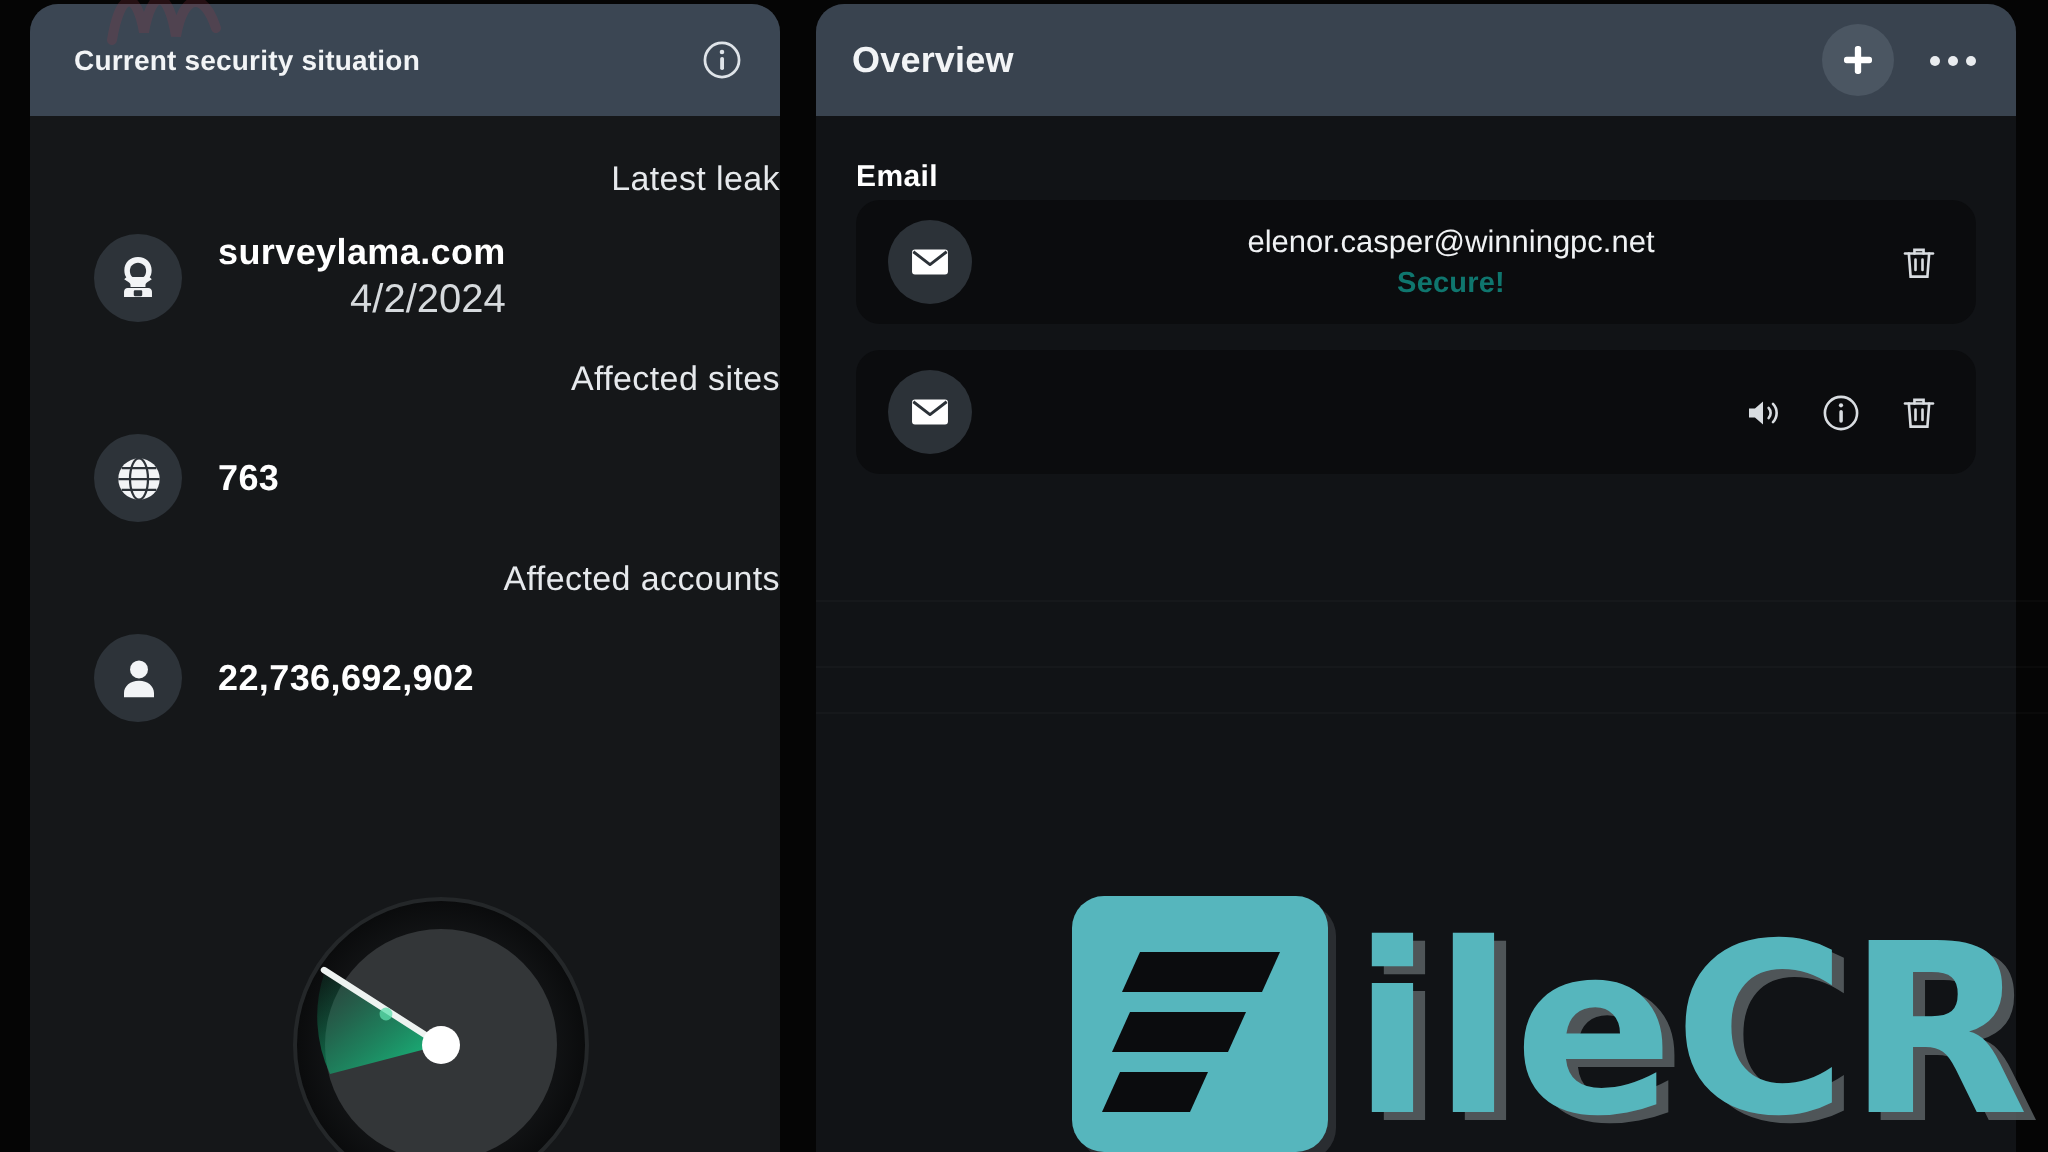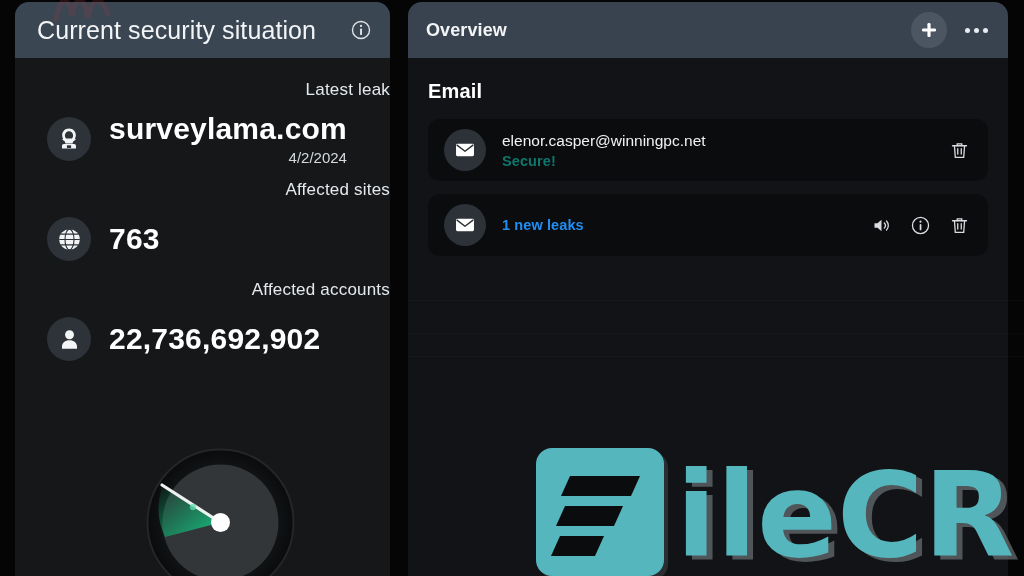--- a/index.html
+++ b/index.html
@@ -48,22 +48,22 @@
     display: flex;
     align-items: center;
     padding: 0 18px 0 22px;
     box-sizing: border-box;
     position: relative;
   }
   .panel-right .panel-header { background:#39434f; padding: 0 16px 0 18px; gap: 20px; }
 
   .panel-title {
     color: #f2f4f6;
-    font-size: 25px;
-    font-weight: 400;
+    font-size: 14px;
+    font-weight: 700;
     letter-spacing: .1px;
     flex: 1;
   }
   .panel-right .panel-title { font-size: 18px; font-weight: 600; }
 
   .header-actions { display:flex; align-items:center; gap: 14px; }
 
   .icon-btn {
     background: none;
     border: 0;
@@ -111,61 +111,62 @@
   .avatar {
     width: 44px; height: 44px;
     border-radius: 50%;
     background: #2d3339;
     display: flex; align-items: center; justify-content: center;
     flex: 0 0 auto;
   }
   .stat-texts { display: flex; flex-direction: column; justify-content: center; }
   .stat-value {
     color: #ffffff;
-    font-size: 30px;
+    font-size: 18px;
     font-weight: 700;
     letter-spacing: .2px;
     line-height: 1.15;
   }
   .stat-sub {
     color: #d6dadd;
-    font-size: 15px;
+    font-size: 20px;
     font-weight: 400;
     margin-top: 3px;
   }
 
   
   .gauge-wrap {
     position: absolute;
     left: 128px;
     top: 443px;
     width: 155px;
     height: 155px;
   }
 
   
   .panel-right .body { padding: 16px 20px 0 20px; }
 
   .section-title {
     color: #ffffff;
-    font-size: 20px;
+    font-size: 15px;
     font-weight: 700;
-    margin: 6px 0 16px 0;
+    margin: 6px 0 3px 0;
     letter-spacing: .2px;
   }
 
   .list-item {
     background: #0b0c0e;
     border-radius: 12px;
     height: 62px;
     display: flex;
     align-items: center;
     padding: 0 14px 0 16px;
     margin-bottom: 13px;
     box-sizing: border-box;
+    text-align: center;
   }
   .list-avatar {
     width: 42px; height: 42px;
     border-radius: 50%;
     background: #2c3238;
     display: flex; align-items: center; justify-content: center;
     flex: 0 0 auto;
     margin-right: 16px;
   }
   .item-texts { flex: 1; display: flex; flex-direction: column; gap: 3px; min-width:0; }
@@ -352,21 +353,20 @@
       </div>
 
       <div class="list-item">
         <div class="list-avatar">
           <svg width="22" height="22" viewBox="0 0 24 24">
             <rect x="2.2" y="5.2" width="19.6" height="13.6" rx="1.6" fill="#ffffff"></rect>
             <path d="M2.9 6.4 L12 13.4 L21.1 6.4" fill="none" stroke="#2c3238" stroke-width="1.6" stroke-linejoin="round"></path>
           </svg>
         </div>
         <div class="item-texts">
-          <div class="item-status" style="color:#1f8ff5">1 new leaks</div>
         </div>
         <div class="item-actions">
           <button class="icon-btn" aria-label="sound">
             <svg width="21" height="21" viewBox="0 0 24 24" fill="none" stroke="#d9dde1" stroke-width="1.5" stroke-linejoin="round">
               <path d="M4 9.4h3.4L12 5.4v13.2L7.4 14.6H4z" fill="#d9dde1" stroke="none"></path>
               <path d="M15.2 9.1a4.2 4.2 0 0 1 0 5.8" stroke-linecap="round"></path>
               <path d="M17.7 6.8a7.5 7.5 0 0 1 0 10.4" stroke-linecap="round"></path>
             </svg>
           </button>
           <button class="icon-btn" aria-label="details">

